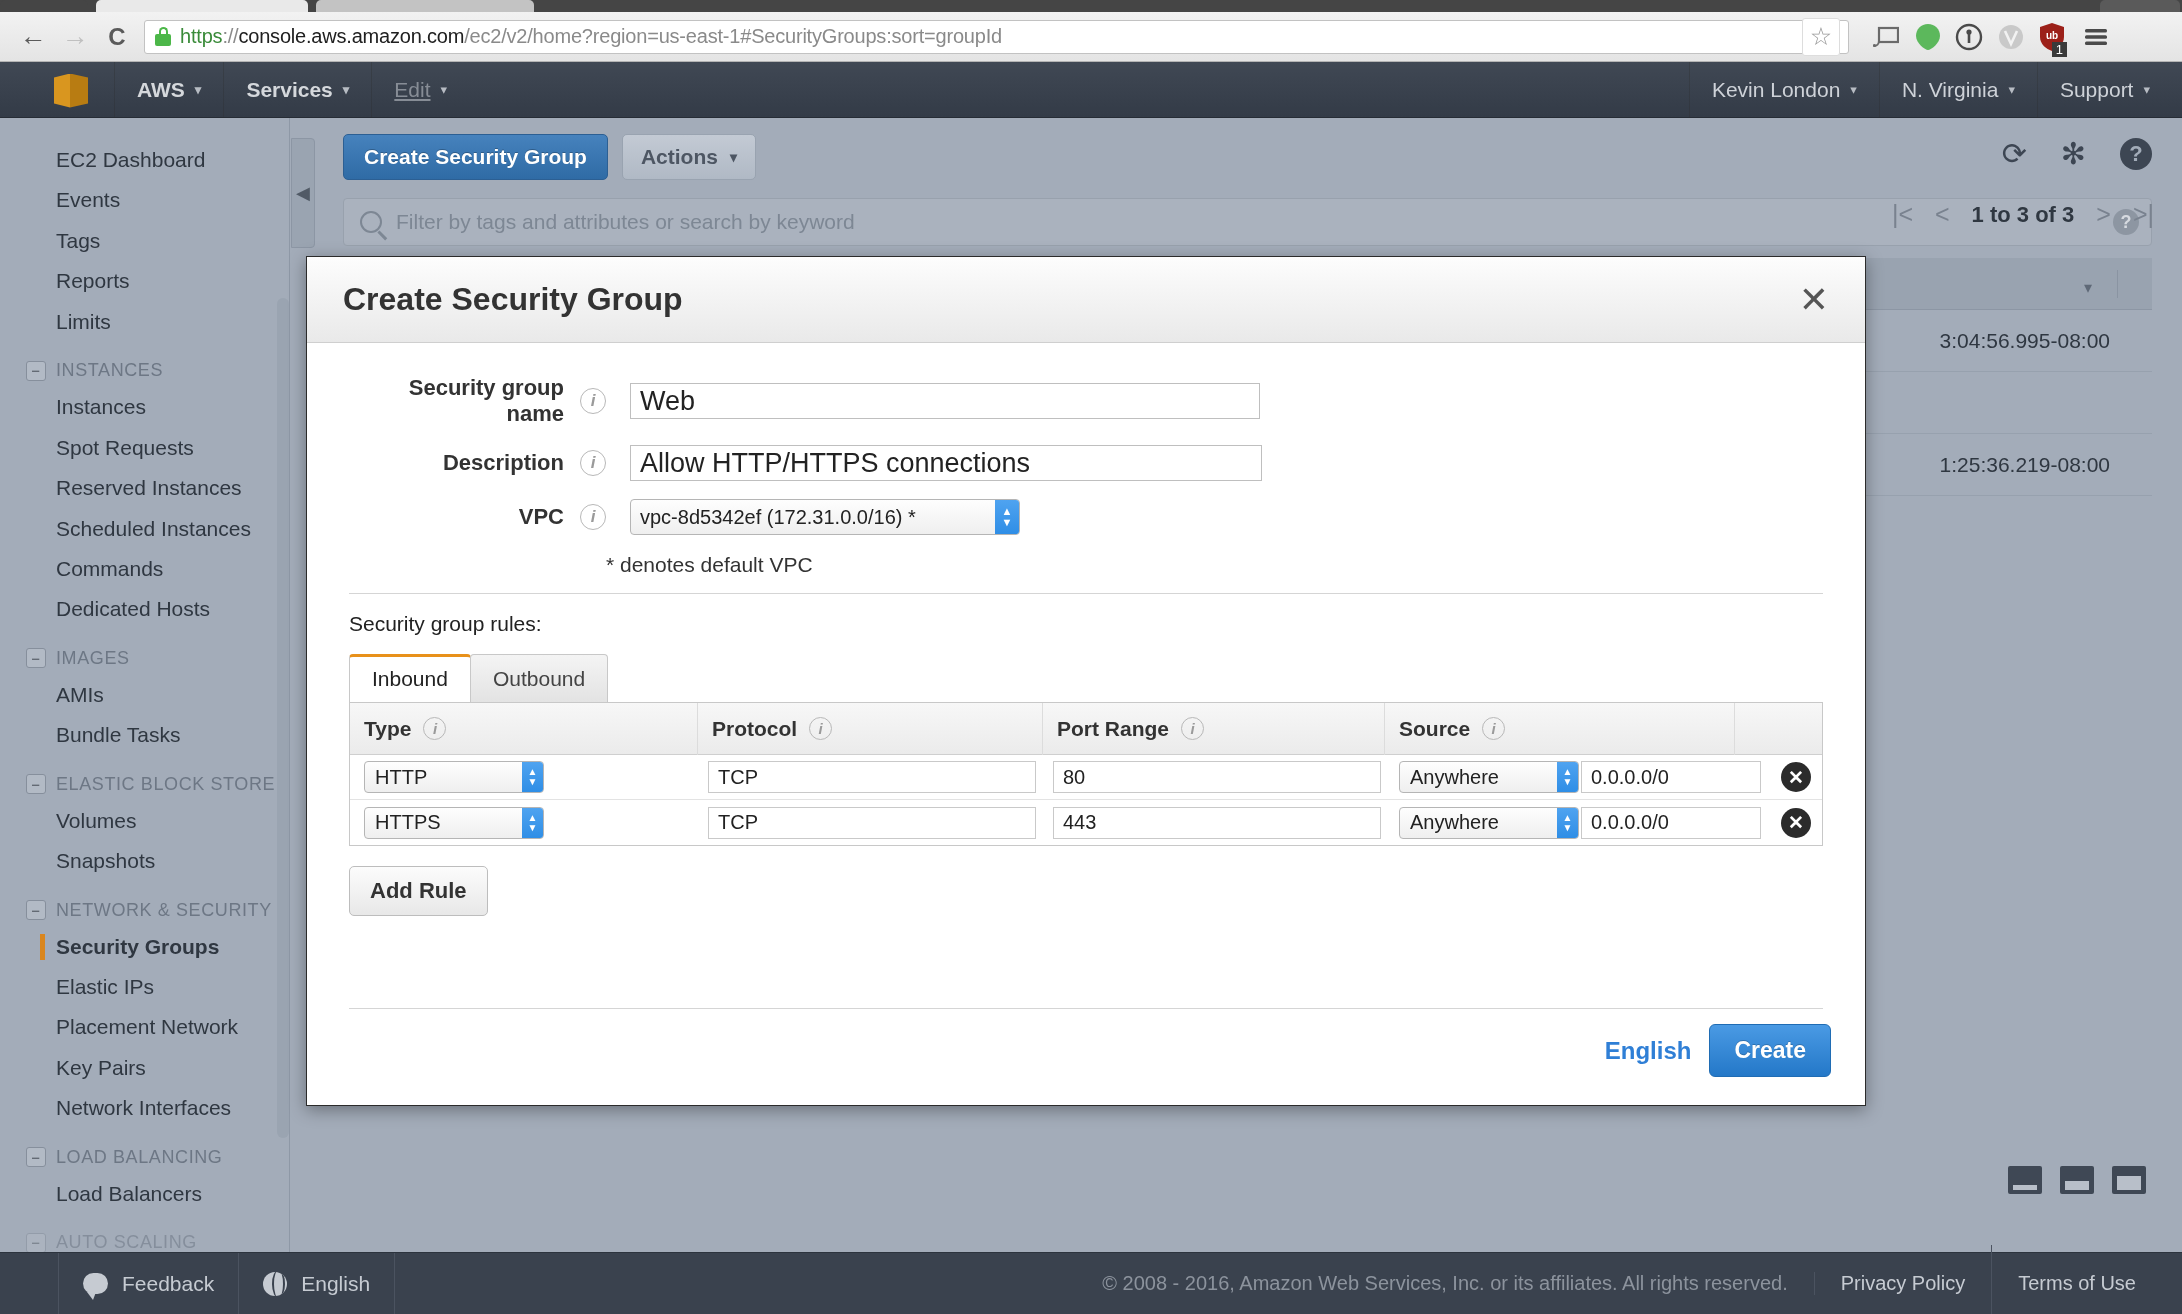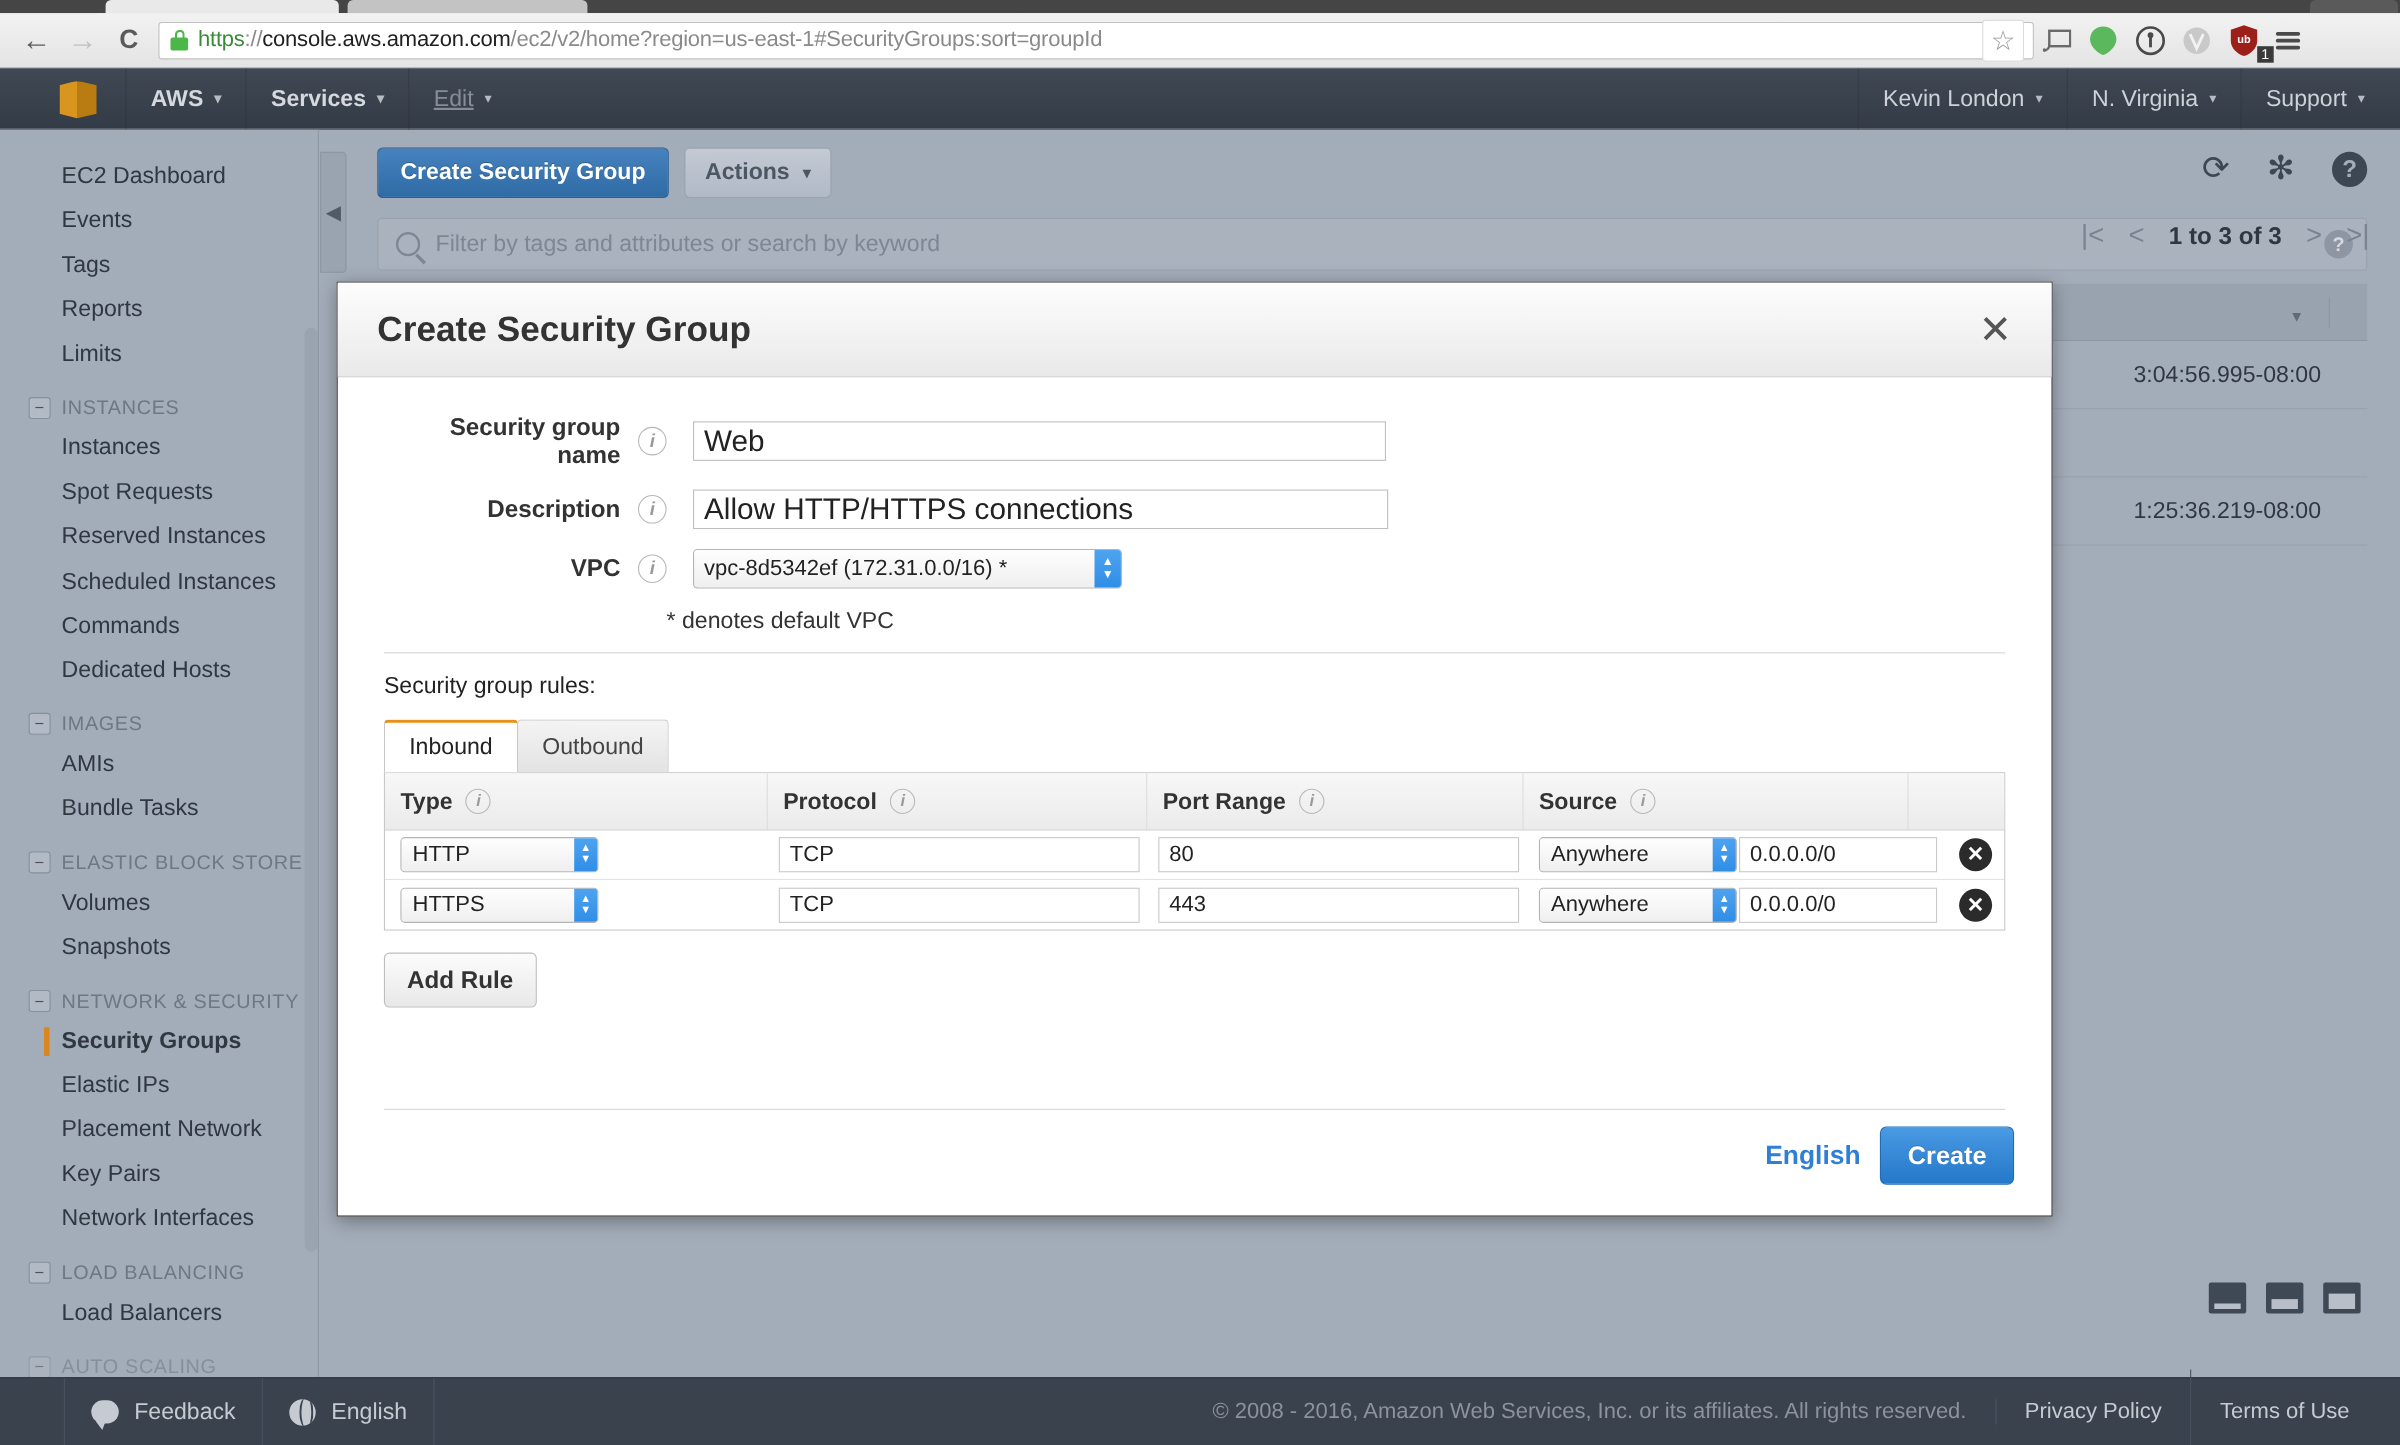--- a/index.html
+++ b/index.html
@@ -43,21 +43,21 @@
   #url-text { font-size: 20px; white-space: nowrap; overflow: hidden; letter-spacing: -0.2px; }
   #url-text .scheme { color: #3a8b39; }
   #url-text .sep { color: #8a8a8a; }
   #url-text .host { color: #202020; }
   #url-text .path { color: #8a8a8a; }
   #star-btn {
     width: 38px; height: 38px; margin-left: auto; margin-right: 2px;
     display: flex; align-items: center; justify-content: center;
     background: #fff; border: 1px solid #ddd; border-radius: 3px; color: #999; font-size: 25px;
   }
-  .ext-icon { width: 42px; height: 42px; display: flex; align-items: center; justify-content: flex-start; position: relative; }
+  .ext-icon { width: 42px; height: 42px; display: flex; align-items: center; justify-content: flex-end; position: relative; }
 
   
   #aws-nav {
     position: absolute; left: 0; top: 62px; width: 2182px; height: 56px;
     background: linear-gradient(#404854, #333b47);
     display: flex; align-items: center;
     border-bottom: 1px solid #262c35;
   }
   #aws-logo { width: 34px; height: 40px; margin-left: 54px; position: relative; }
   #aws-logo .cube-l { position: absolute; left: 0; top: 4px; width: 16px; height: 34px; background: #d9961f; clip-path: polygon(0 12%, 100% 0, 100% 100%, 0 88%); }

